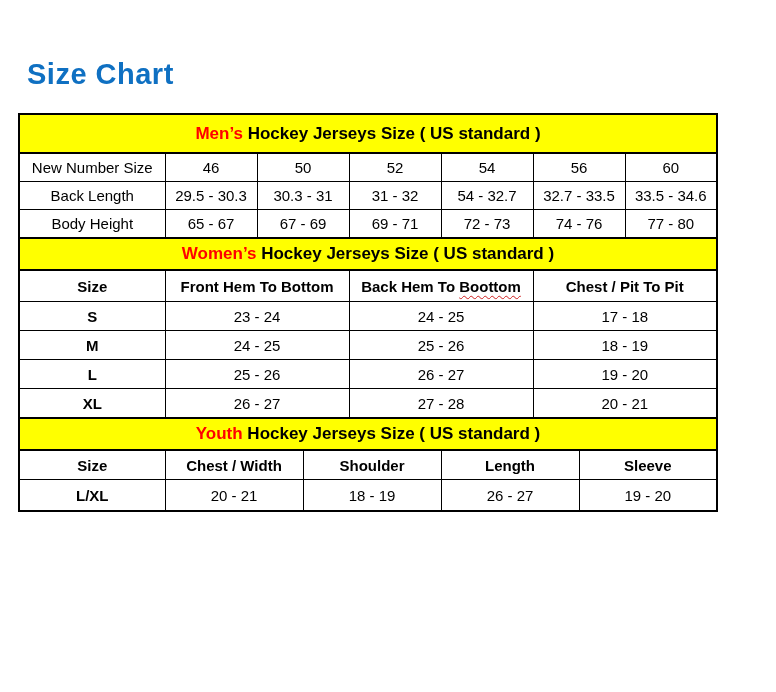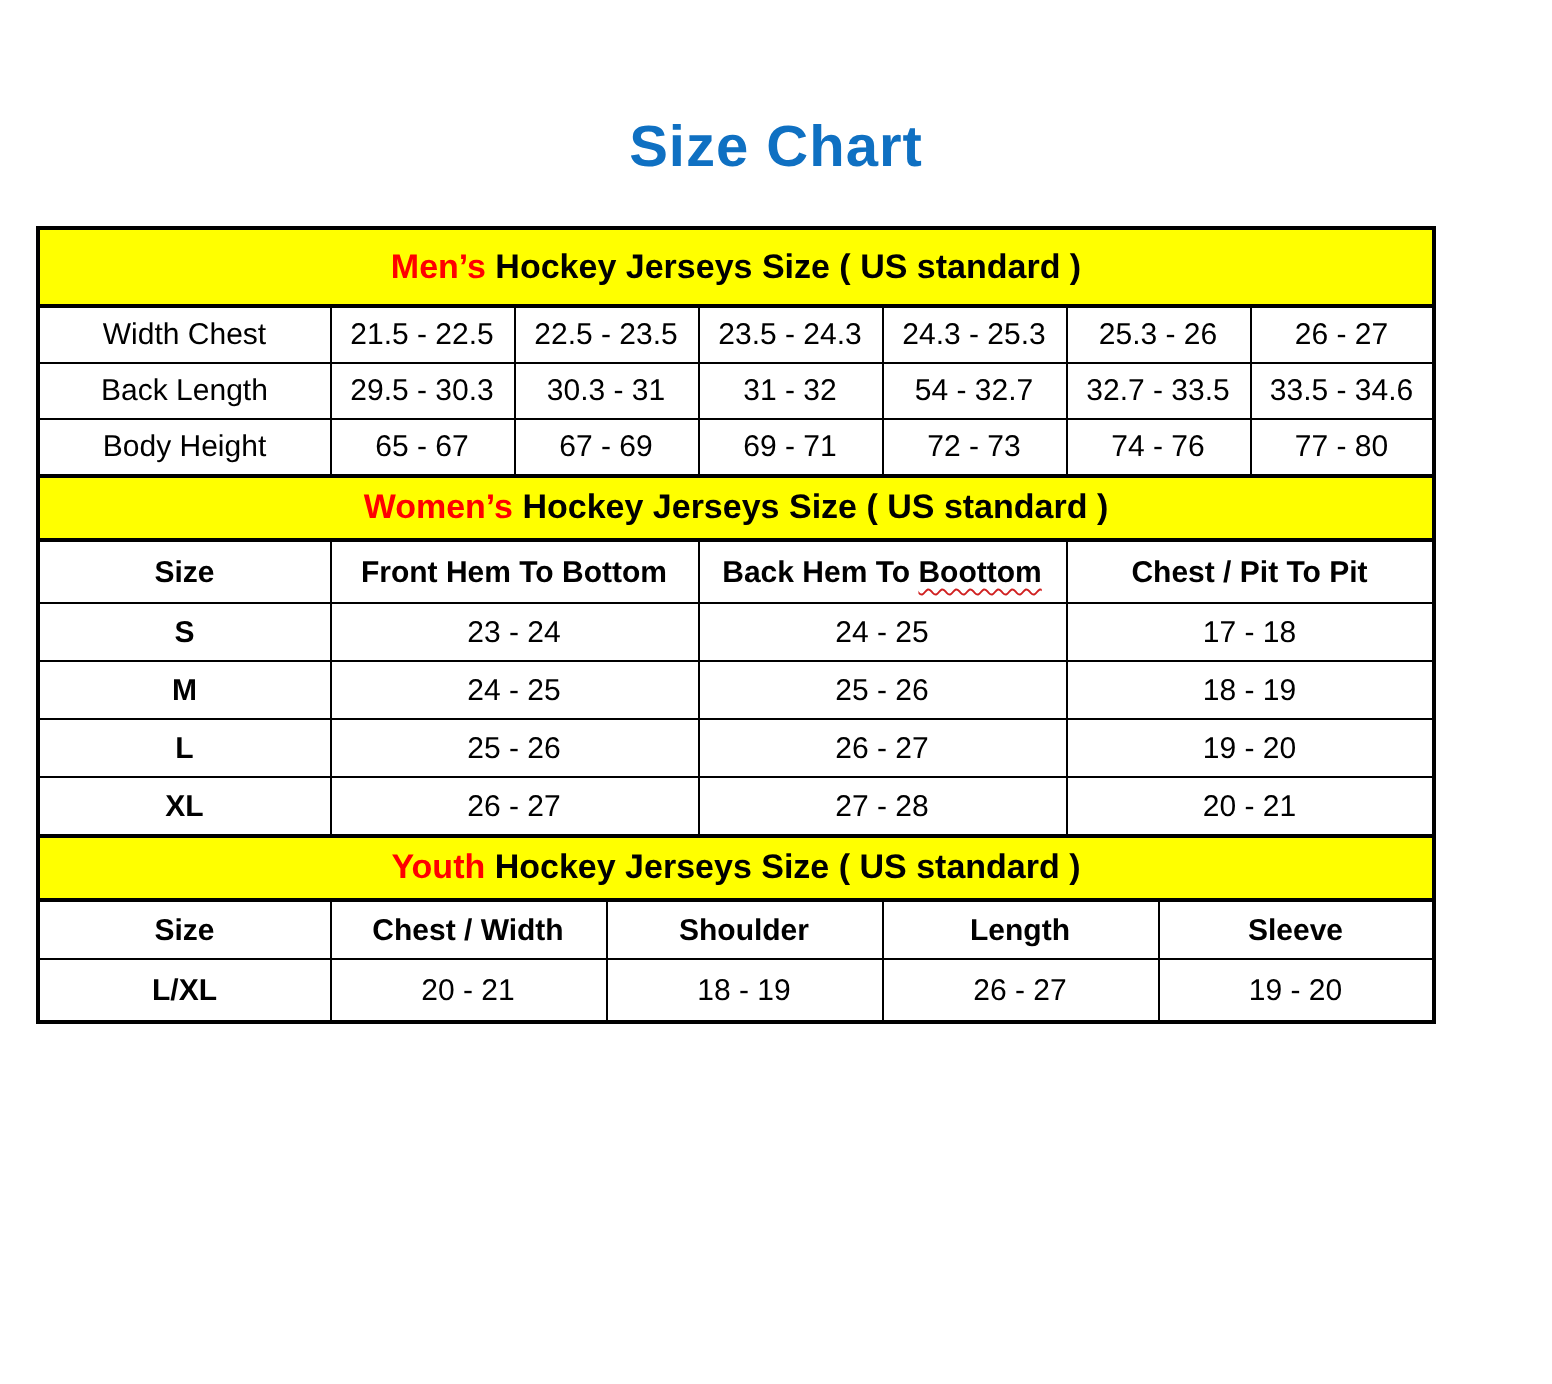--- a/index.html
+++ b/index.html
@@ -1,22 +1,22 @@
 <!DOCTYPE html>
 <html><head>
 <meta charset="utf-8">
 <style>
   html,body { margin:0; padding:0; }
   body {
     width:776px; height:692px; background:#ffffff; overflow:hidden;
     font-family:"Liberation Sans", sans-serif; color:#000;
   }
   .title {
-    margin:58px 0 22px 0; text-align:center;
-    font-size:29px; font-weight:bold; color:#0f70c2; letter-spacing:0.5px;
+    margin:58px 0 22px 0; 
+    font-size:29px; font-weight:bold; color:#0f70c2; letter-spacing:0.5px;padding-left:27px;
   }
   .chart { margin-left:18px; width:610px; }
   table {
     border-collapse:collapse; table-layout:fixed; width:700px;
     border:2px solid #000; margin-top:-2px;
   }
   table.first { margin-top:0; }
   th, td {
     border:1px solid #000; text-align:center; vertical-align:middle;
     font-size:15px; padding:0 2px; overflow:hidden; white-space:nowrap;
@@ -56,27 +56,27 @@
           <col>
           <col>
           <col>
           <col>
         </colgroup>
       <tbody>
         <tr>
           <td class="band-cell" colspan="7"><span class="hl">Men’s</span><span> Hockey Jerseys Size ( US standard )</span></td>
         </tr>
         <tr>
-          <td>Width Chest</td>
-          <td>21.5 - 22.5</td>
-          <td>22.5 - 23.5</td>
-          <td>23.5 - 24.3</td>
-          <td>24.3 - 25.3</td>
-          <td>25.3 - 26</td>
-          <td>26 - 27</td>
+          <td>New Number Size</td>
+          <td>46</td>
+          <td>50</td>
+          <td>52</td>
+          <td>54</td>
+          <td>56</td>
+          <td>60</td>
         </tr>
         <tr>
           <td>Back Length</td>
           <td>29.5 - 30.3</td>
           <td>30.3 - 31</td>
           <td>31 - 32</td>
           <td>54 - 32.7</td>
           <td>32.7 - 33.5</td>
           <td>33.5 - 34.6</td>
         </tr>

